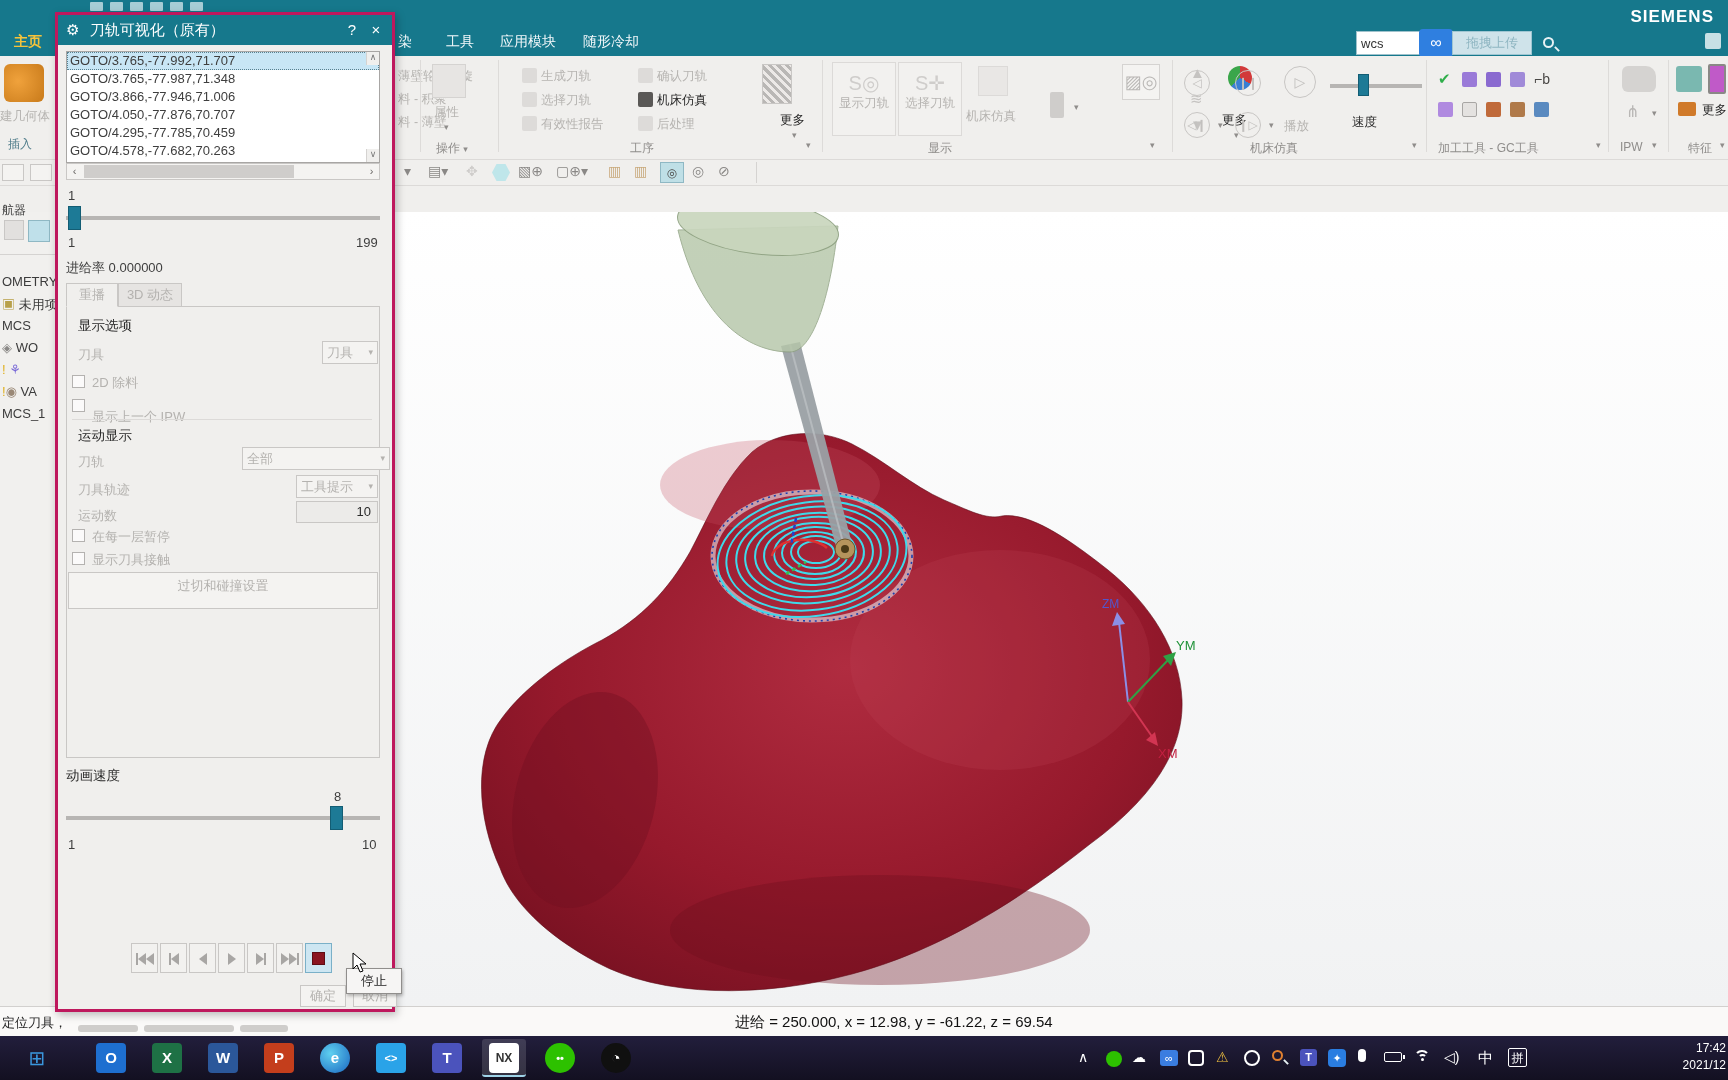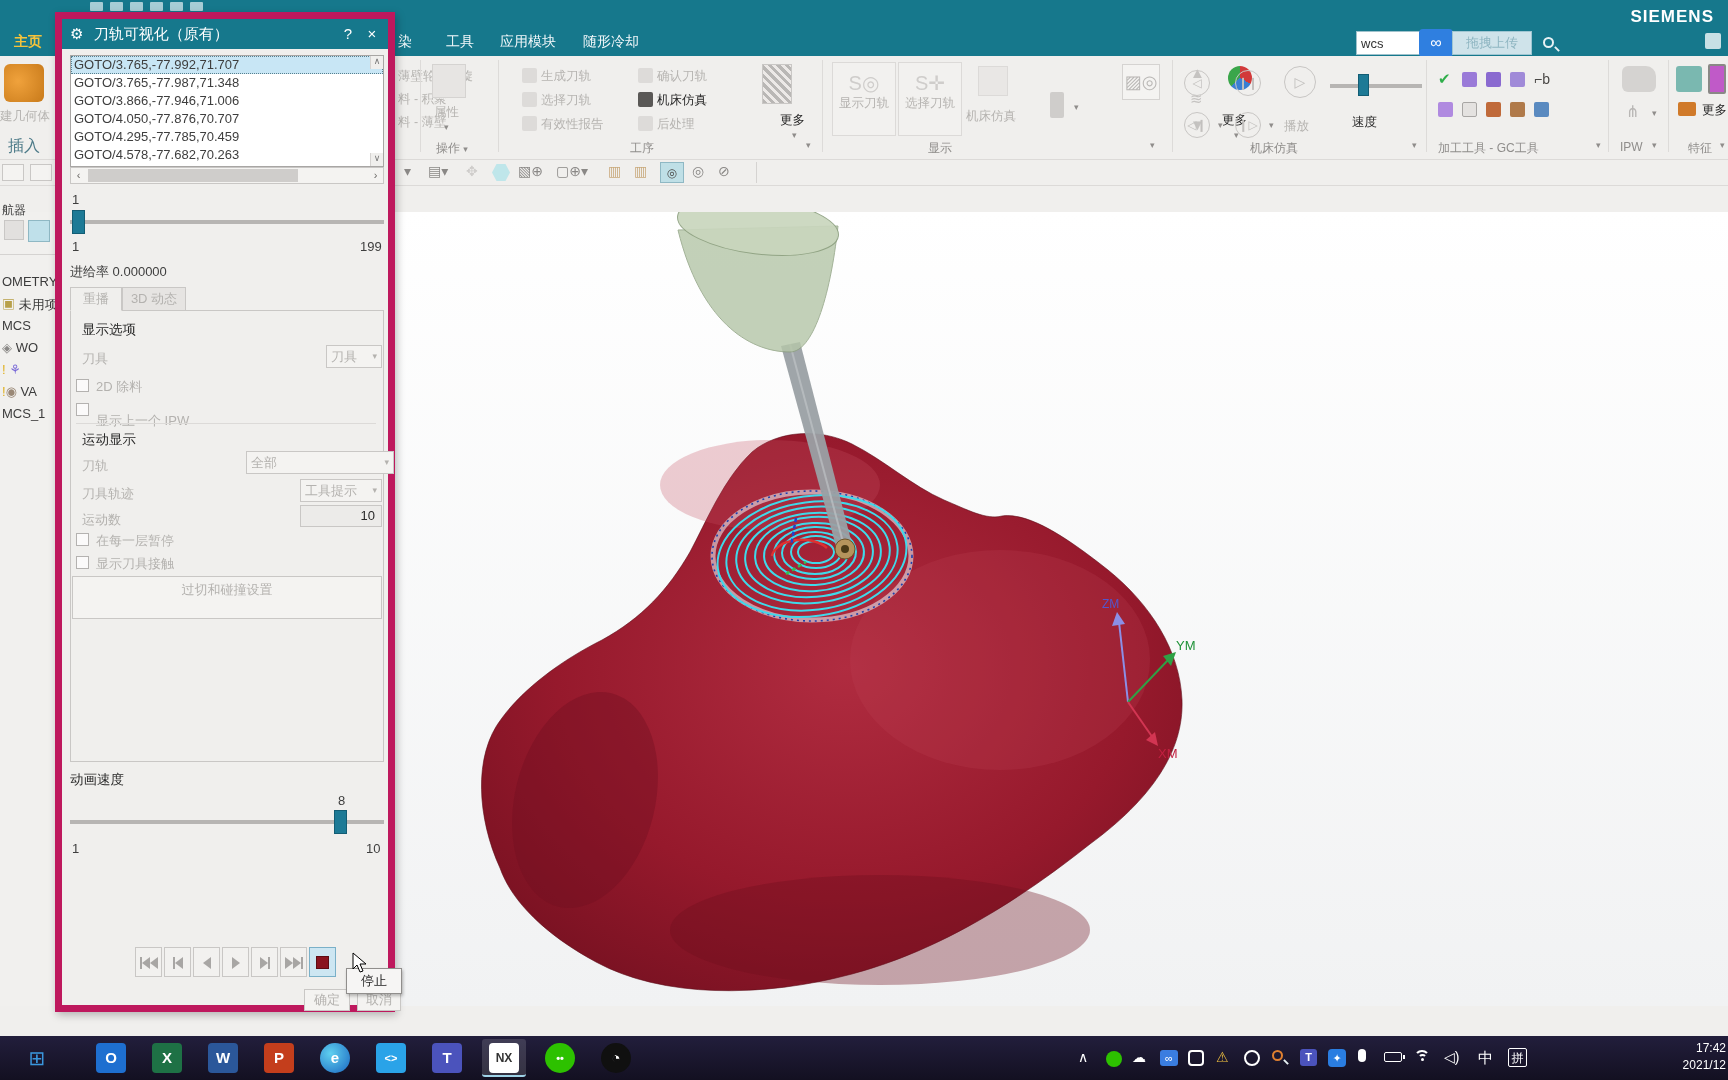--- a/index.html
+++ b/index.html
@@ -34,21 +34,21 @@
   
   .toolrow{position:absolute;left:0;top:160px;width:1728px;height:26px;background:#f0efed;border-bottom:1px solid #dcdad8;}
   .tico{position:absolute;top:3px;font-size:14px;color:#8a8886;}
   .tabrow{position:absolute;left:0;top:186px;width:1728px;height:26px;background:#e6e4e2;}
   .tab-part{position:absolute;left:554px;top:0;width:276px;height:26px;background:#0d6a7d;color:#fff;font-size:13px;line-height:26px;padding-left:26px;}
   .viewport{position:absolute;left:395px;top:212px;width:1333px;height:794px;background:linear-gradient(#ffffff,#f1f2f3);}
   
   .leftpanel{position:absolute;left:0;top:212px;width:57px;height:794px;background:#f1f0ee;border-right:1px solid #dddbd9;}
   .treerow{position:absolute;left:2px;font-size:13px;color:#3c3c3c;white-space:nowrap;}
   
-  .dialog{position:absolute;left:55px;top:12px;width:340px;height:1000px;background:#f0efed;border:7px solid #be185d;box-shadow:2px 3px 8px rgba(0,0,0,.25);z-index:50;}
+  .dialog{position:absolute;left:55px;top:12px;width:340px;height:1000px;background:#f0efed;border:3px solid #be185d;box-shadow:2px 3px 8px rgba(0,0,0,.25);z-index:50;}
   .dlg-title{position:absolute;left:0;top:0;width:100%;height:30px;background:#16788c;color:#fff;font-size:15px;line-height:30px;}
   .dlg-close,.dlg-help{position:absolute;top:0;color:#fff;font-size:15px;line-height:30px;width:24px;text-align:center;}
   .goto-list{position:absolute;left:8px;top:36px;width:314px;height:112px;background:#fff;border:1px solid #a8a6a4;}
   .goto-row{height:18px;line-height:18px;font-size:13px;color:#3e3e3e;padding-left:3px;white-space:nowrap;overflow:hidden;}
   .goto-sel{background:#c8e6f5;outline:1px dotted #57808f;outline-offset:-1px;}
   .vsb{position:absolute;right:0;width:13px;text-align:center;color:#777;font-size:9px;background:#f0efed;border-left:1px solid #d5d3d1;}
   .hscroll{position:absolute;left:8px;top:148px;width:314px;height:17px;background:#f4f3f1;border:1px solid #c9c7c5;}
   .hthumb{position:absolute;left:17px;top:1px;width:210px;height:13px;background:#cfcdcb;}
   .harrow{position:absolute;top:0px;width:15px;height:15px;color:#6a6866;font-size:11px;text-align:center;line-height:15px;}
   .slider-track{position:absolute;height:4px;background:#b7b5b3;}
@@ -109,21 +109,21 @@
     <div class="abs" style="left:1543px;top:37px">
         <div class="mag"></div>
       </div>
     <div class="abs" style="left:1705px;top:33px;width:16px;height:16px;background:#e8f2f5;border-radius:2px;opacity:.85"></div>
   </div>
 
   <div class="ribbon">
 
     <div class="abs" style="left:4px;top:8px;width:40px;height:38px;background:radial-gradient(circle at 35% 45%,#f0a23c,#c87a1a);border-radius:6px"></div>
     <div class="abs gtxt dis" style="left:0px;top:52px;white-space:nowrap">建几何体</div>
-    <div class="abs" style="left:8px;top:80px;font-size:16px;color:#4c7a88">插入</div>
+    <div class="abs" style="left:8px;top:80px;font-size:12px;color:#4c7a88">插入</div>
 
     <div class="abs gtxt dis" style="left:398px;top:12px;white-space:nowrap">薄壁轮廓螺旋</div>
     <div class="abs gtxt dis" style="left:398px;top:35px;white-space:nowrap">料 - 积聚</div>
     <div class="abs gtxt dis" style="left:398px;top:58px;white-space:nowrap">料 - 薄壁</div>
 
     <div class="rdiv" style="left:420px"></div>
     <div class="abs" style="left:432px;top:8px;width:34px;height:34px;background:#e7e5e3;border:1px solid #d5d3d1"></div>
     <div class="abs gtxt dis" style="left:434px;top:48px">属性</div>
     <div class="abs tri" style="left:444px;top:66px">▾</div>
     <div class="glabel" style="left:436px"><span>操作</span> <span class="tri">▾</span></div>
@@ -360,21 +360,21 @@
     <div class="glab" style="left:20px;top:438px">刀轨</div>
     <div class="dd" style="left:184px;top:432px;width:148px"><span>全部</span><span class="ar">▾</span></div>
     <div class="glab" style="left:20px;top:466px">刀具轨迹</div>
     <div class="dd" style="left:238px;top:460px;width:82px"><span>工具提示</span><span class="ar">▾</span></div>
     <div class="glab" style="left:20px;top:492px">运动数</div>
     <div class="field" style="left:238px;top:486px;width:82px">10</div>
     <div class="cb" style="left:14px;top:514px"></div>
     <div class="glab" style="left:34px;top:513px">在每一层暂停</div>
     <div class="cb" style="left:14px;top:537px"></div>
     <div class="glab" style="left:34px;top:536px">显示刀具接触</div>
-    <div class="wbtn" style="left:10px;top:557px;width:310px;height:43px;line-height:25px">过切和碰撞设置</div>
+    <div class="wbtn" style="left:10px;top:557px;width:310px;height:37px;line-height:25px">过切和碰撞设置</div>
 
     <div class="sec" style="left:8px;top:752px">动画速度</div>
     <div class="lab" style="left:276px;top:774px">8</div>
     <div class="slider-track" style="left:8px;top:801px;width:314px"></div>
     <div class="slider-thumb" style="left:272px;top:791px"></div>
     <div class="lab" style="left:10px;top:822px">1</div>
     <div class="lab" style="left:304px;top:822px">10</div>
 
     <div class="pbtn pcen" style="left:73px"><span class="vbar"></span><span class="t-l"></span><span class="t-l"></span></div>
     <div class="pbtn pcen" style="left:102px"><span class="vbar"></span><span class="t-l"></span></div>
@@ -388,20 +388,27 @@
     <div class="wbtn" style="left:295px;top:970px;width:44px;height:22px;line-height:20px">取消</div>
   </div>
 
   <div class="tooltip">停止</div>
   <div class="cursor">
     <svg width="16" height="22">
         <polygon points="1,1 1,17 5,13 8,20 11,19 8,12 14,12" fill="#fff" stroke="#000" stroke-width="1"></polygon>
       </svg>
   </div>
 
+  <div class="promptbar">
+    <span class="abs" style="left:2px;top:7px;font-size:13px;color:#222">定位刀具，</span>
+    <span class="abs" style="left:72px;top:12px">
+      <span class="fadebit" style="width:60px"></span><span class="fadebit" style="width:90px"></span><span class="fadebit" style="width:48px"></span>
+    </span>
+    <span class="abs" style="left:735px;top:6px;font-size:15px;color:#111">进给 = 250.000, x = 12.98, y = -61.22, z = 69.54</span>
+  </div>
 
   <div class="taskbar">
     <div class="app" style="left:22px;color:#3a96dd;font-size:20px;font-weight:normal">⊞</div>
     <div class="app" style="left:96px;background:#1e6fd0">O</div>
     <div class="app" style="left:152px;background:#1e7145">X</div>
     <div class="app" style="left:208px;background:#2b579a">W</div>
     <div class="app" style="left:264px;background:#c43e1c">P</div>
     <div class="app" style="left:320px;background:radial-gradient(circle at 35% 35%,#5fd0f0,#1a66c0);border-radius:50%">e</div>
     <div class="app" style="left:376px;background:#2aa3e8;font-size:11px">&lt;&gt;</div>
     <div class="app" style="left:432px;background:#4b53bc">T</div>

